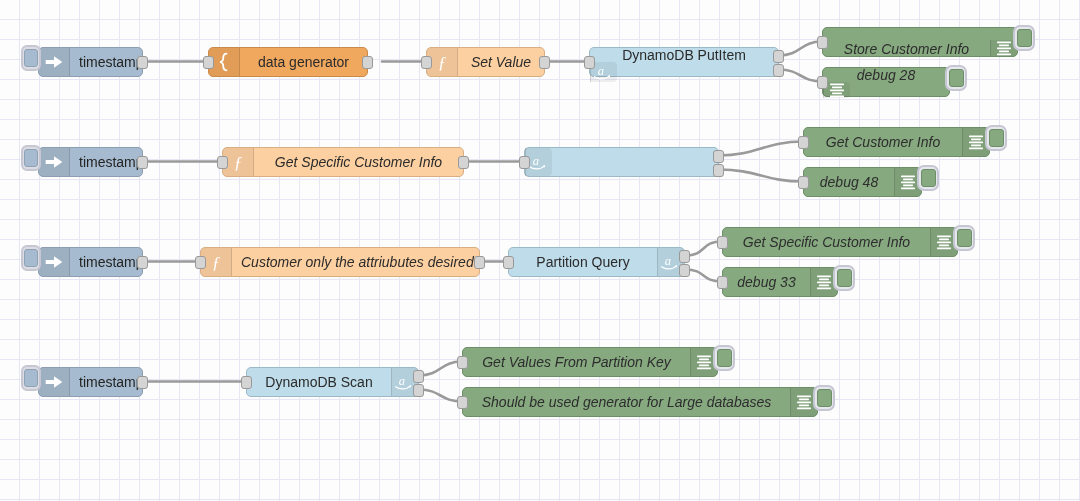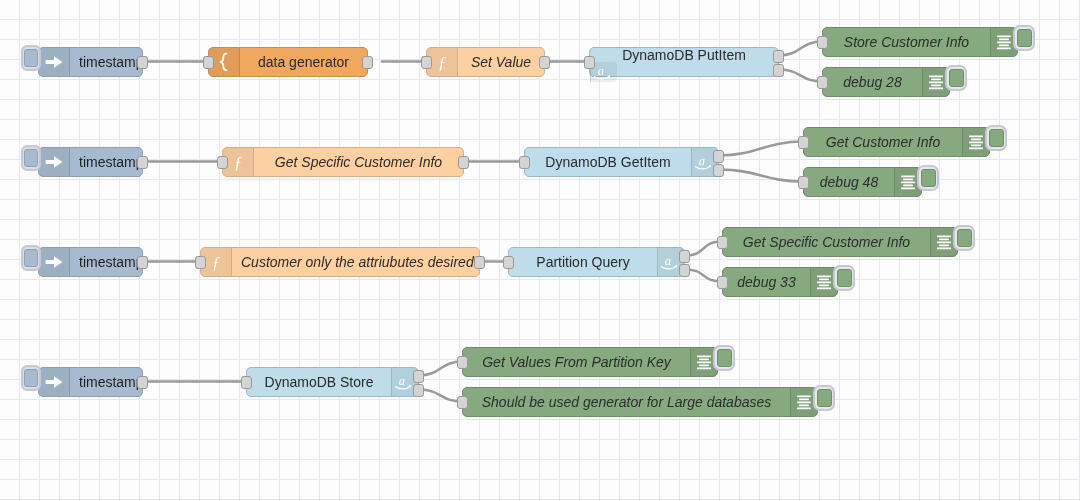--- a/index.html
+++ b/index.html
@@ -199,37 +199,37 @@
           <svg class="glyph" width="22" height="20" viewBox="0 0 28 24">
             <text x="10" y="16" text-anchor="middle" font-size="16" font-style="italic" font-family="&quot;Liberation Serif&quot;, serif" fill="#ffffff">a</text>
             <path d="M2 18 C7 22 16 22 21 17" fill="none" stroke="#ffffff" stroke-width="1.6" stroke-linecap="round"></path>
             <path d="M19.5 16.2 L22 16.8 L20.6 19.2 Z" fill="#ffffff"></path>
           </svg>
         </div>
         <div class="port" style="left: -6px; top: 8px;"></div>
         <div class="port" style="right: -6px; top: 2px;"></div>
         <div class="port" style="right: -6px; top: 16px;"></div>
       </div>
-      <div class="node n-debug" style="left: 822px; top: 27px; width: 196px;">
+      <div class="node n-debug" style="left: 822px; top: 27px; width: 196px; align-items: flex-end;">
         <div class="node-label center italic">Store Customer Info</div>
         <div class="icon-cell icon-right">
           <svg class="glyph" width="14" height="16" viewBox="0 0 14 16">
             <rect x="0" y="1.5" width="14" height="1.7" fill="#ffffff" rx="0.6"></rect>
             <rect x="2" y="4.5" width="10" height="1.7" fill="#ffffff" rx="0.6"></rect>
             <rect x="0" y="7.5" width="14" height="1.7" fill="#ffffff" rx="0.6"></rect>
             <rect x="2" y="10.5" width="10" height="1.7" fill="#ffffff" rx="0.6"></rect>
             <rect x="0" y="13.5" width="14" height="1.7" fill="#ffffff" rx="0.6"></rect>
           </svg>
         </div>
         <div class="port" style="left: -6px; top: 8px;"></div>
         <div class="debug-btn">
           <i></i>
         </div>
       </div>
-      <div class="node n-debug" style="left: 822px; top: 67px; width: 128px;">
+      <div class="node n-debug" style="left: 822px; top: 67px; width: 128px; flex-direction: column;">
         <div class="node-label center italic">debug 28</div>
         <div class="icon-cell icon-right">
           <svg class="glyph" width="14" height="16" viewBox="0 0 14 16">
             <rect x="0" y="1.5" width="14" height="1.7" fill="#ffffff" rx="0.6"></rect>
             <rect x="2" y="4.5" width="10" height="1.7" fill="#ffffff" rx="0.6"></rect>
             <rect x="0" y="7.5" width="14" height="1.7" fill="#ffffff" rx="0.6"></rect>
             <rect x="2" y="10.5" width="10" height="1.7" fill="#ffffff" rx="0.6"></rect>
             <rect x="0" y="13.5" width="14" height="1.7" fill="#ffffff" rx="0.6"></rect>
           </svg>
         </div>
@@ -254,21 +254,20 @@
         <div class="icon-cell icon-left">
           <svg class="glyph" width="20" height="22" viewBox="0 0 24 24">
             <text x="12" y="19" text-anchor="middle" font-size="21" font-style="italic" font-family="&quot;Liberation Serif&quot;, serif" fill="#ffffff">ƒ</text>
           </svg>
         </div>
         <div class="node-label center italic">Get Specific Customer Info</div>
         <div class="port" style="left: -6px; top: 8px;"></div>
         <div class="port" style="right: -6px; top: 8px;"></div>
       </div>
       <div class="node n-aws" style="left: 524px; top: 147px; width: 195px;">
-        <div class="node-label center">DynamoDB GetItem</div>
         <div class="icon-cell icon-right">
           <svg class="glyph" width="22" height="20" viewBox="0 0 28 24">
             <text x="10" y="16" text-anchor="middle" font-size="16" font-style="italic" font-family="&quot;Liberation Serif&quot;, serif" fill="#ffffff">a</text>
             <path d="M2 18 C7 22 16 22 21 17" fill="none" stroke="#ffffff" stroke-width="1.6" stroke-linecap="round"></path>
             <path d="M19.5 16.2 L22 16.8 L20.6 19.2 Z" fill="#ffffff"></path>
           </svg>
         </div>
         <div class="port" style="left: -6px; top: 8px;"></div>
         <div class="port" style="right: -6px; top: 2px;"></div>
         <div class="port" style="right: -6px; top: 16px;"></div>
@@ -378,21 +377,21 @@
             <path d="M2 9.5 H12 V5 L22 12 L12 19 V14.5 H2 Z" fill="#ffffff"></path>
           </svg>
         </div>
         <div class="node-label left">timestamp</div>
         <div class="port" style="right: -6px; top: 8px;"></div>
         <div class="inject-btn">
           <i></i>
         </div>
       </div>
       <div class="node n-aws" style="left: 246px; top: 367px; width: 173px;">
-        <div class="node-label center">DynamoDB Store</div>
+        <div class="node-label center">DynamoDB Scan</div>
         <div class="icon-cell icon-right">
           <svg class="glyph" width="22" height="20" viewBox="0 0 28 24">
             <text x="10" y="16" text-anchor="middle" font-size="16" font-style="italic" font-family="&quot;Liberation Serif&quot;, serif" fill="#ffffff">a</text>
             <path d="M2 18 C7 22 16 22 21 17" fill="none" stroke="#ffffff" stroke-width="1.6" stroke-linecap="round"></path>
             <path d="M19.5 16.2 L22 16.8 L20.6 19.2 Z" fill="#ffffff"></path>
           </svg>
         </div>
         <div class="port" style="left: -6px; top: 8px;"></div>
         <div class="port" style="right: -6px; top: 2px;"></div>
         <div class="port" style="right: -6px; top: 16px;"></div>

